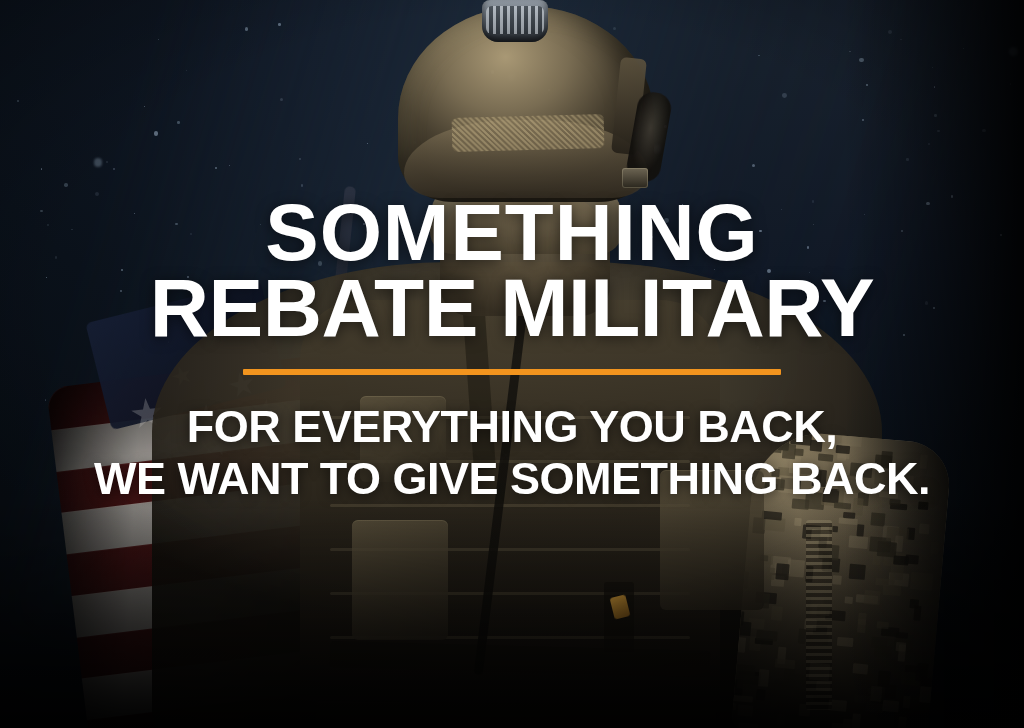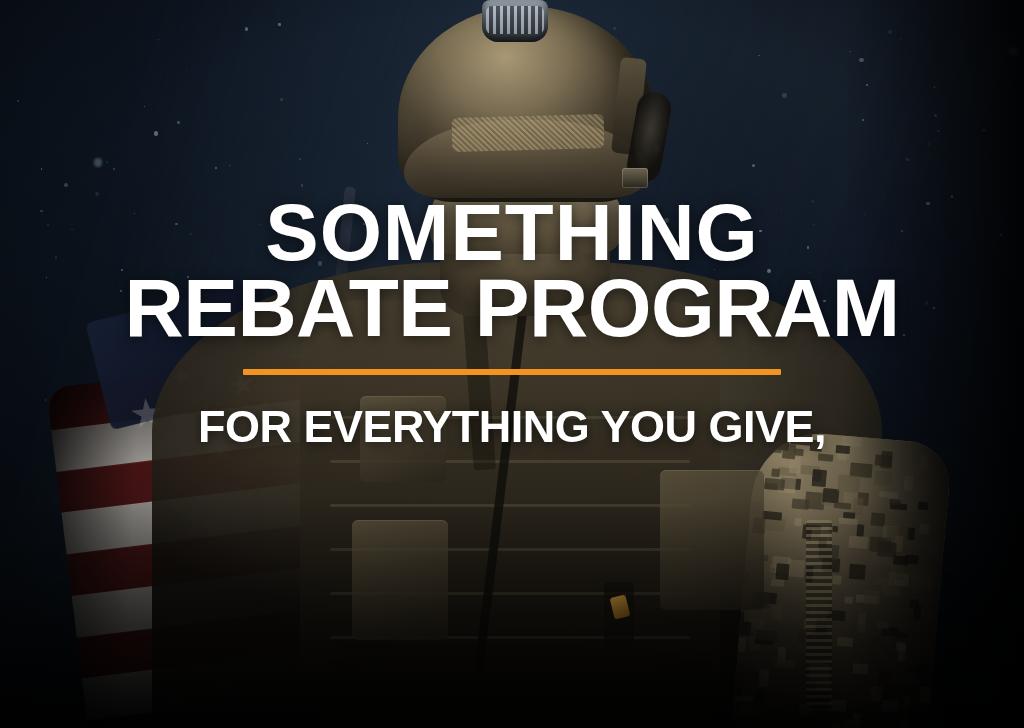--- a/index.html
+++ b/index.html
@@ -615,21 +615,22 @@
     <div class="nvg-ribs"></div>
   </div>
 
   <div class="vignette"></div>
   <div class="bottom-fade"></div>
   <div class="right-fade"></div>
 
   <div class="content">
     <h1 class="headline">
       <span class="l1">SOMETHING</span>
-      <span class="l2">REBATE PROGRAM</span>
+      <span class="l2">REBATE MILITARY</span>
     </h1>
     <div class="divider"></div>
     <h2 class="subline">
-      <span class="s1">FOR EVERYTHING YOU GIVE,</span>
+      <span class="s1">FOR EVERYTHING YOU BACK,</span>
+      <span class="s2">WE WANT TO GIVE SOMETHING BACK.</span>
     </h2>
   </div>
 
 </div>
 
 </body></html>

